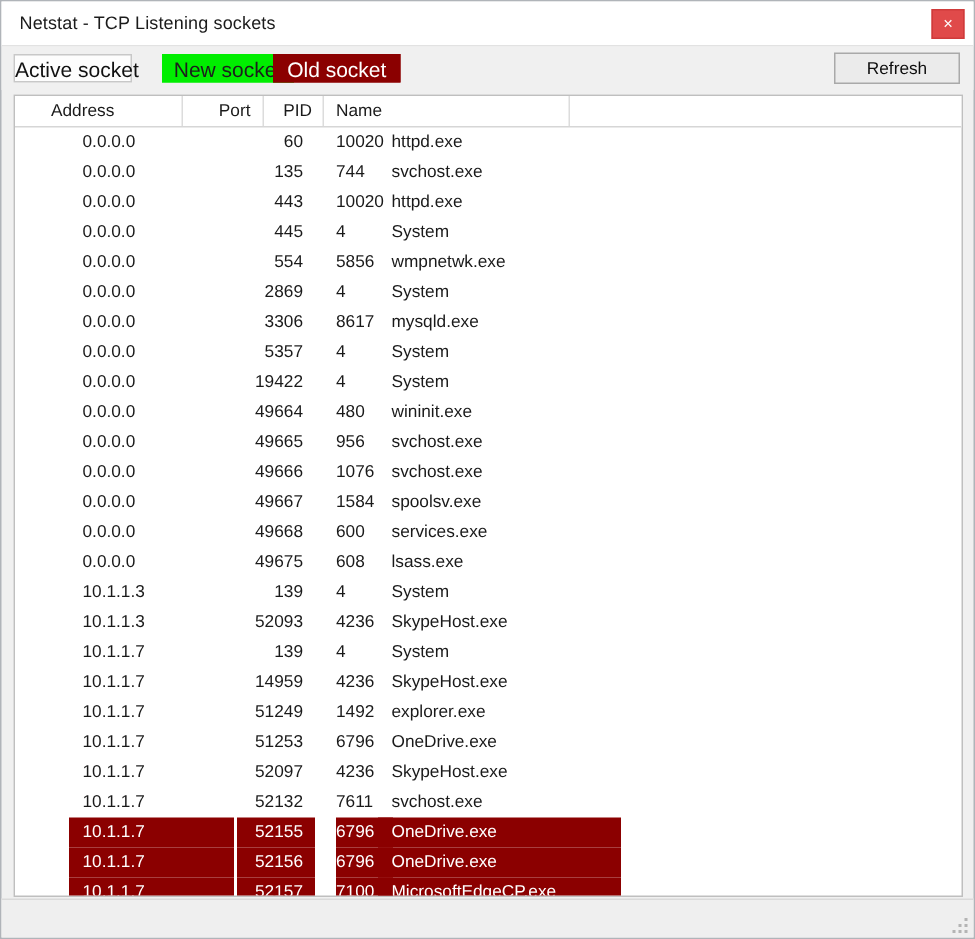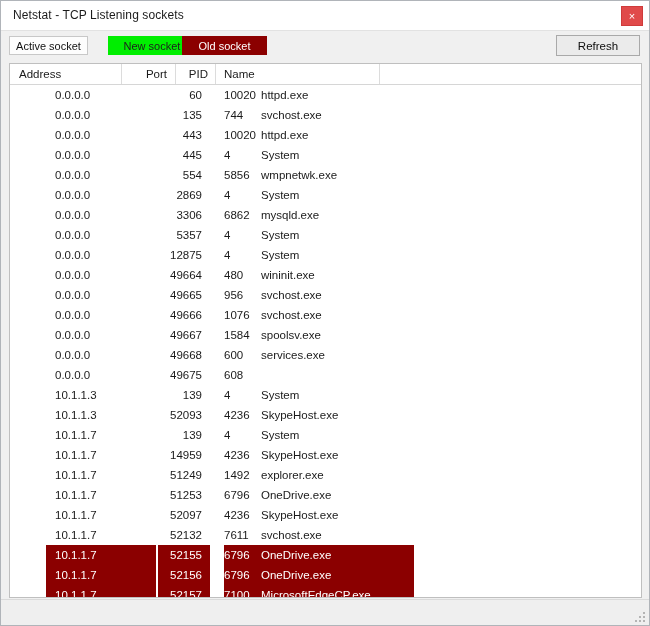--- a/index.html
+++ b/index.html
@@ -71,21 +71,21 @@
     top: 30px;
     width: 648px;
     height: 29px;
     background: #f0f0f0;
   }
   .legend-btn {
     position: absolute;
     top: 5px;
     height: 19px;
     line-height: 19px;
-    font-size: 11px;
+    font-size: 14px;
     text-align: center;
     box-sizing: border-box;
     white-space: nowrap;
     cursor: pointer;
   }
   #btn-active-socket {
     left: 8px;
     width: 79px;
     background: #fdfdfd;
     border: 1px solid #c8c8c8;
@@ -148,21 +148,21 @@
     height: 20px;
     line-height: 20px;
     font-size: 11.5px;
     color: #1a1a1a;
     box-sizing: border-box;
     border-right: 1px solid #dcdcdc;
     white-space: nowrap;
     cursor: pointer;
   }
   .hdr-cell .hdr-label { display: inline-block; }
-  #hdr-address { left: 0;   width: 112px; padding-left: 9px;  text-align: left; }
+  #hdr-address { left: 0;   width: 112px; padding-left: 24px;  text-align: left; }
   #hdr-port    { left: 112px; width: 54px;  padding-right: 8px; text-align: right; }
   #hdr-pid     { left: 166px; width: 40px;  padding-right: 7px; text-align: right; }
   #hdr-name    { left: 206px; width: 164px; padding-left: 8px;  text-align: left; }
   #hdr-filler  { left: 370px; width: 262px; border-right: none; }
 
   #listview-body {
     position: relative;
     margin-left: 36px;
   }
   .lv-row {
@@ -295,32 +295,32 @@
         </div>
         <div class="lv-row">
           <div class="cell c-address">0.0.0.0</div>
           <div class="cell c-port">2869</div>
           <div class="cell c-pid">4</div>
           <div class="cell c-name">System</div>
         </div>
         <div class="lv-row">
           <div class="cell c-address">0.0.0.0</div>
           <div class="cell c-port">3306</div>
-          <div class="cell c-pid">6862</div>
+          <div class="cell c-pid">8617</div>
           <div class="cell c-name">mysqld.exe</div>
         </div>
         <div class="lv-row">
           <div class="cell c-address">0.0.0.0</div>
           <div class="cell c-port">5357</div>
           <div class="cell c-pid">4</div>
           <div class="cell c-name">System</div>
         </div>
         <div class="lv-row">
           <div class="cell c-address">0.0.0.0</div>
-          <div class="cell c-port">12875</div>
+          <div class="cell c-port">19422</div>
           <div class="cell c-pid">4</div>
           <div class="cell c-name">System</div>
         </div>
         <div class="lv-row">
           <div class="cell c-address">0.0.0.0</div>
           <div class="cell c-port">49664</div>
           <div class="cell c-pid">480</div>
           <div class="cell c-name">wininit.exe</div>
         </div>
         <div class="lv-row">
@@ -344,20 +344,21 @@
         <div class="lv-row">
           <div class="cell c-address">0.0.0.0</div>
           <div class="cell c-port">49668</div>
           <div class="cell c-pid">600</div>
           <div class="cell c-name">services.exe</div>
         </div>
         <div class="lv-row">
           <div class="cell c-address">0.0.0.0</div>
           <div class="cell c-port">49675</div>
           <div class="cell c-pid">608</div>
+          <div class="cell c-name">lsass.exe</div>
         </div>
         <div class="lv-row">
           <div class="cell c-address">10.1.1.3</div>
           <div class="cell c-port">139</div>
           <div class="cell c-pid">4</div>
           <div class="cell c-name">System</div>
         </div>
         <div class="lv-row">
           <div class="cell c-address">10.1.1.3</div>
           <div class="cell c-port">52093</div>

